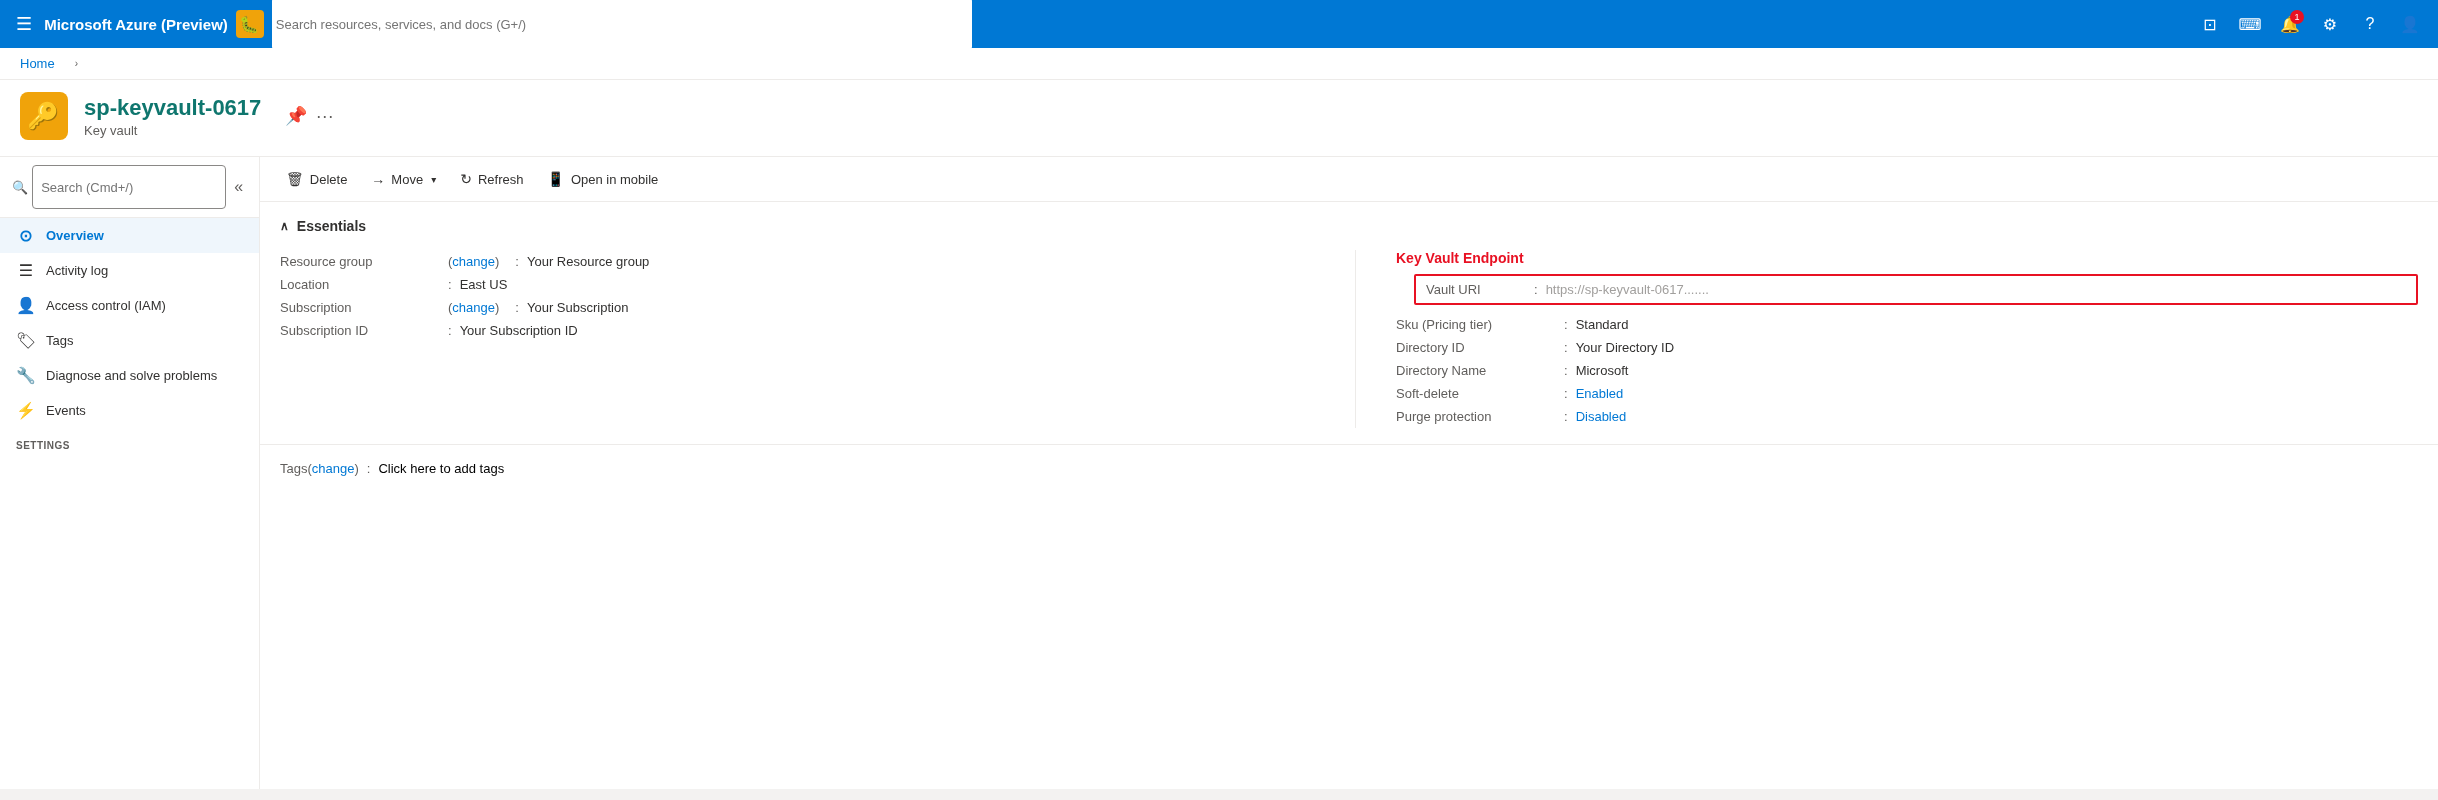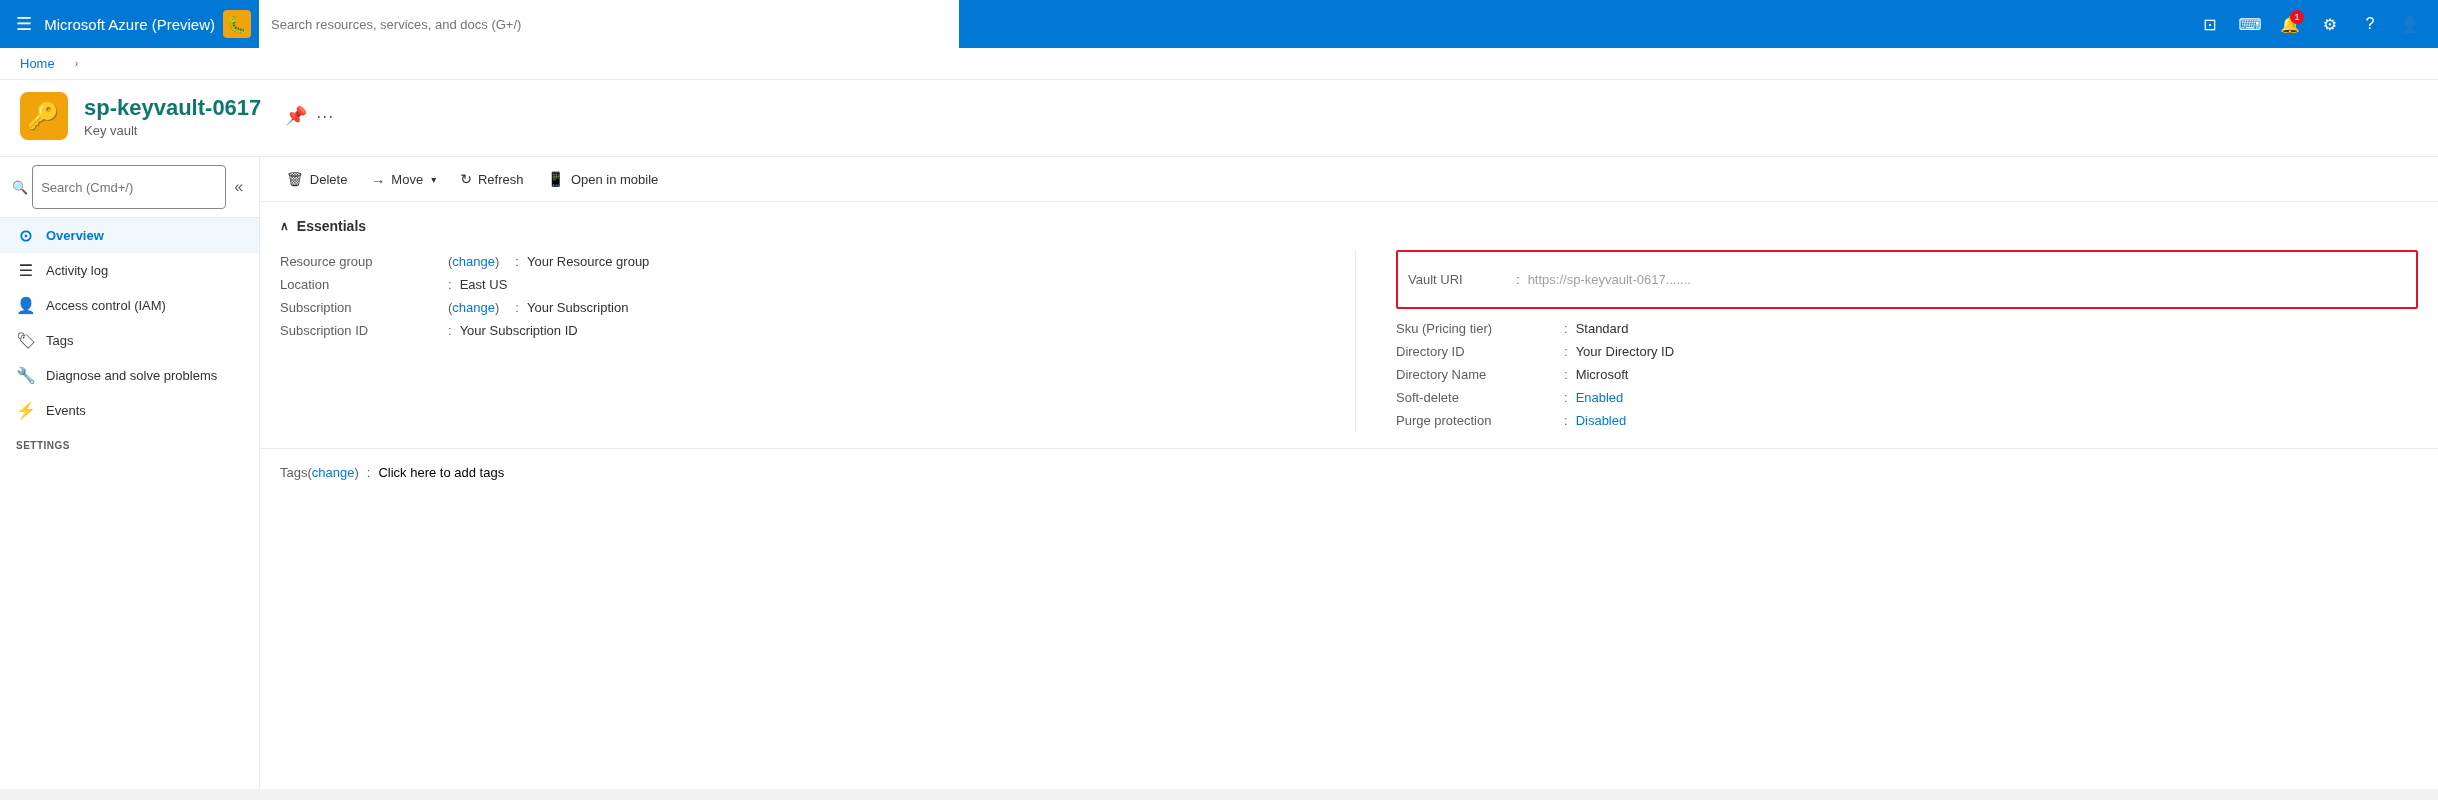--- a/index.html
+++ b/index.html
@@ -9,35 +9,35 @@
     .top-nav {
       background: #0078d4;
       height: 48px;
       display: flex;
       align-items: center;
       padding: 0 12px;
       gap: 8px;
       color: white;
     }
     .top-nav-hamburger { font-size: 18px; cursor: pointer; padding: 4px; }
-    .top-nav-title { font-size: 15px; font-weight: 400; white-space: nowrap; }
+    .top-nav-title { font-size: 15px; font-weight: 700; white-space: nowrap; }
     .top-nav-bug-icon {
       background: #f0a30a;
       border-radius: 4px;
       width: 28px; height: 28px;
       display: flex; align-items: center; justify-content: center;
       font-size: 16px;
     }
     .top-nav-search {
       flex: 1;
       max-width: 700px;
       height: 50px;
       border: none;
       border-radius: 2px;
-      padding: 0 12px;
+      padding: 0 4px;
       font-size: 13px;
       color: #ef4444;
       outline: none;
     }
     .top-nav-icons {
       display: flex; align-items: center; gap: 8px; margin-left: auto;
     }
     .top-nav-icon-btn {
       width: 32px; height: 32px;
       display: flex; align-items: center; justify-content: center;
@@ -202,24 +202,25 @@
     
     .kv-endpoint-label {
       color: #e81123;
       font-size: 14px;
       font-weight: 600;
       margin-bottom: 8px;
     }
     .kv-endpoint-box {
       border: 2px solid #e81123;
       border-radius: 2px;
-      padding: 20px 10px;
+      padding: 6px 10px;
       margin-bottom: 8px;
       display: flex;
       align-items: center;
+      margin-left: 18px;
     }
     .kv-endpoint-label-inner { color: #605e5c; min-width: 100px; }
     .kv-endpoint-value { color: #a19f9d; font-size: 13px; overflow: hidden; text-overflow: ellipsis; white-space: nowrap; }
 
     
     .tags-section {
       padding: 16px 20px;
       display: flex;
       align-items: center;
       font-size: 13px;
@@ -363,20 +364,21 @@
           </div>
 
           <div class="essentials-row">
             <span class="essentials-label">Subscription ID</span>
             <span class="essentials-colon">:</span>
             <span class="essentials-value">Your Subscription ID</span>
           </div>
         </div>
 
         <div class="essentials-right">
+          <div class="kv-endpoint-label">Key Vault Endpoint</div>
 
           <div class="kv-endpoint-box">
             <span class="kv-endpoint-label-inner">Vault URI</span>
             <span class="essentials-colon">:</span>
             <span class="kv-endpoint-value">https://sp-keyvault-0617.......</span>
           </div>
 
           <div class="essentials-row">
             <span class="essentials-label">Sku (Pricing tier)</span>
             <span class="essentials-colon">:</span>

